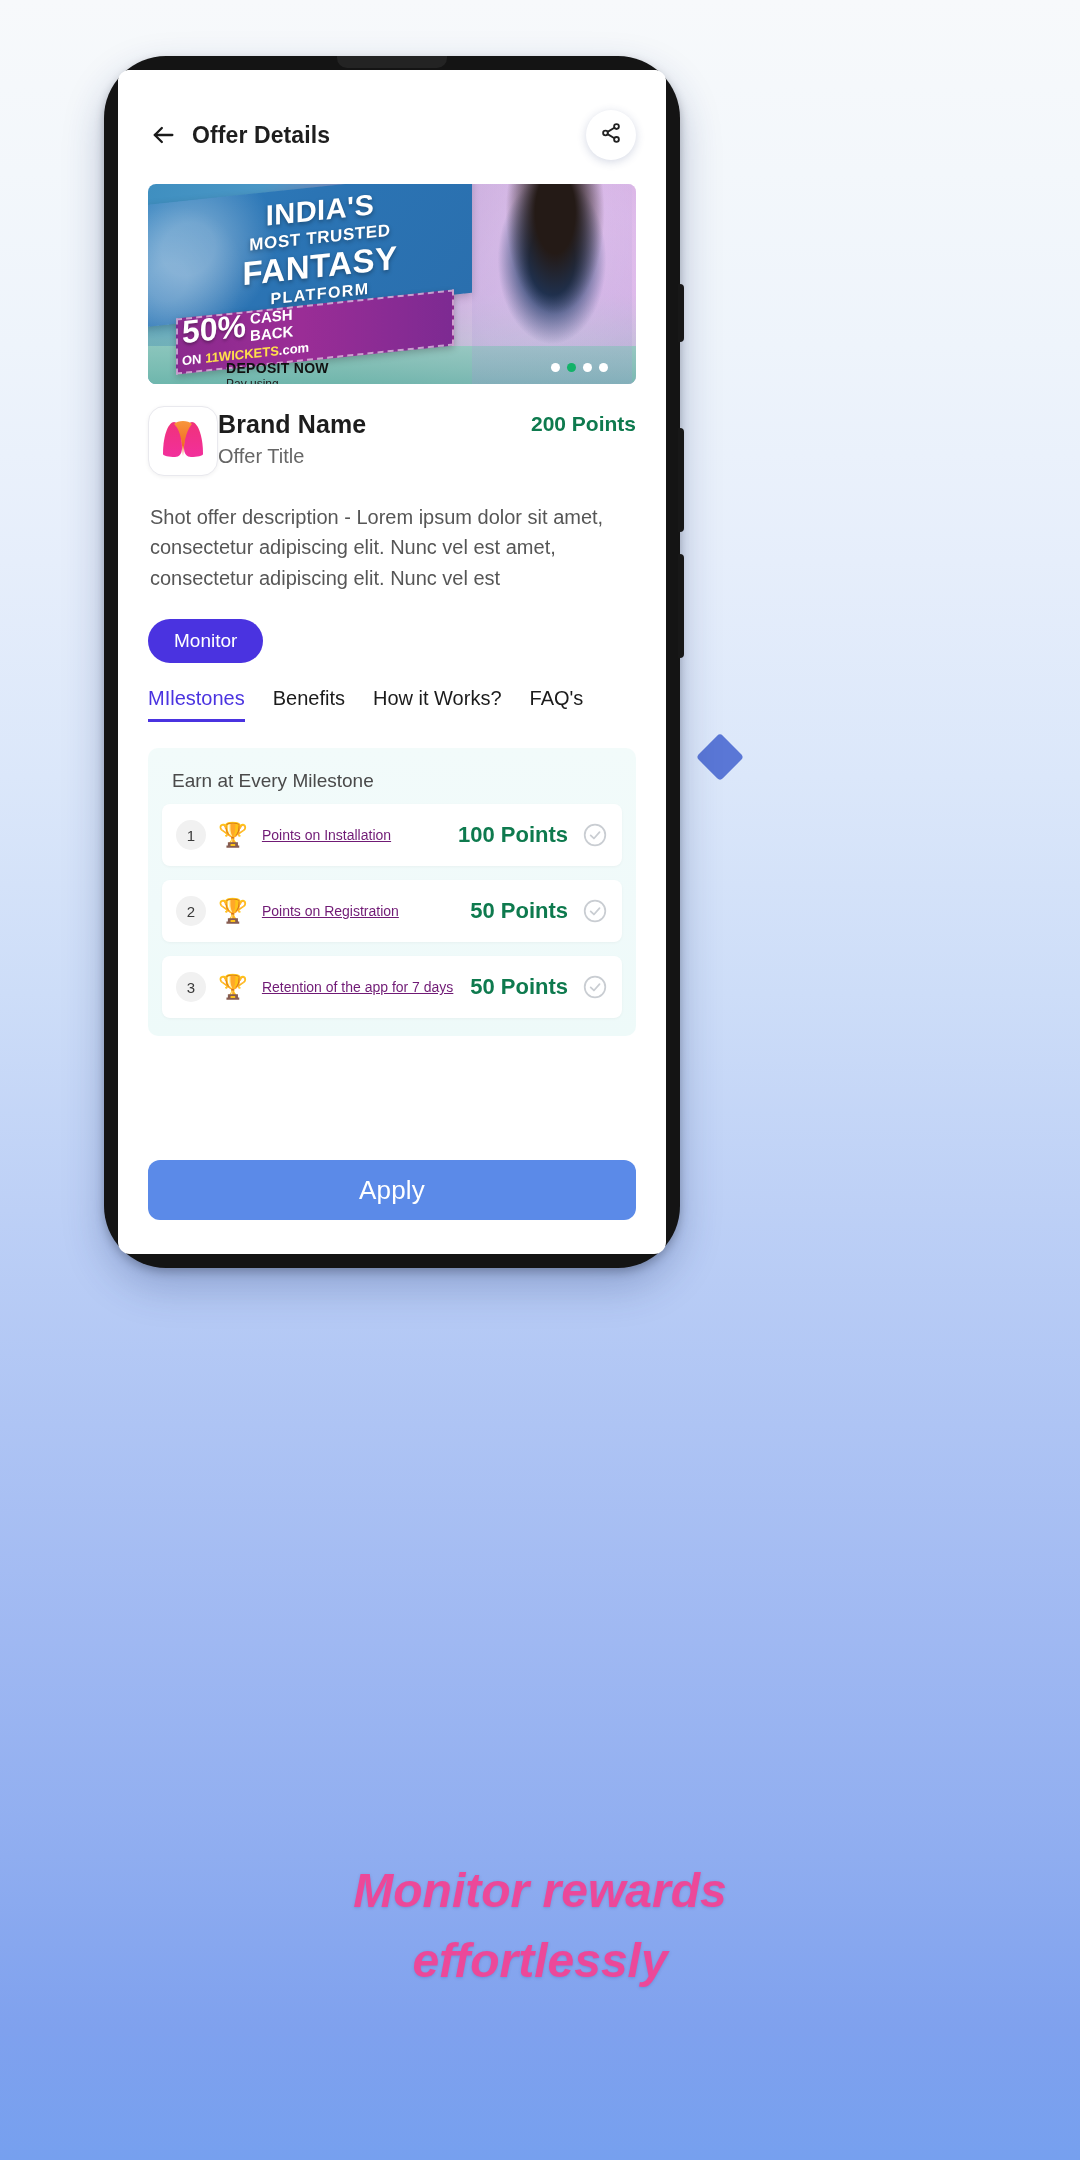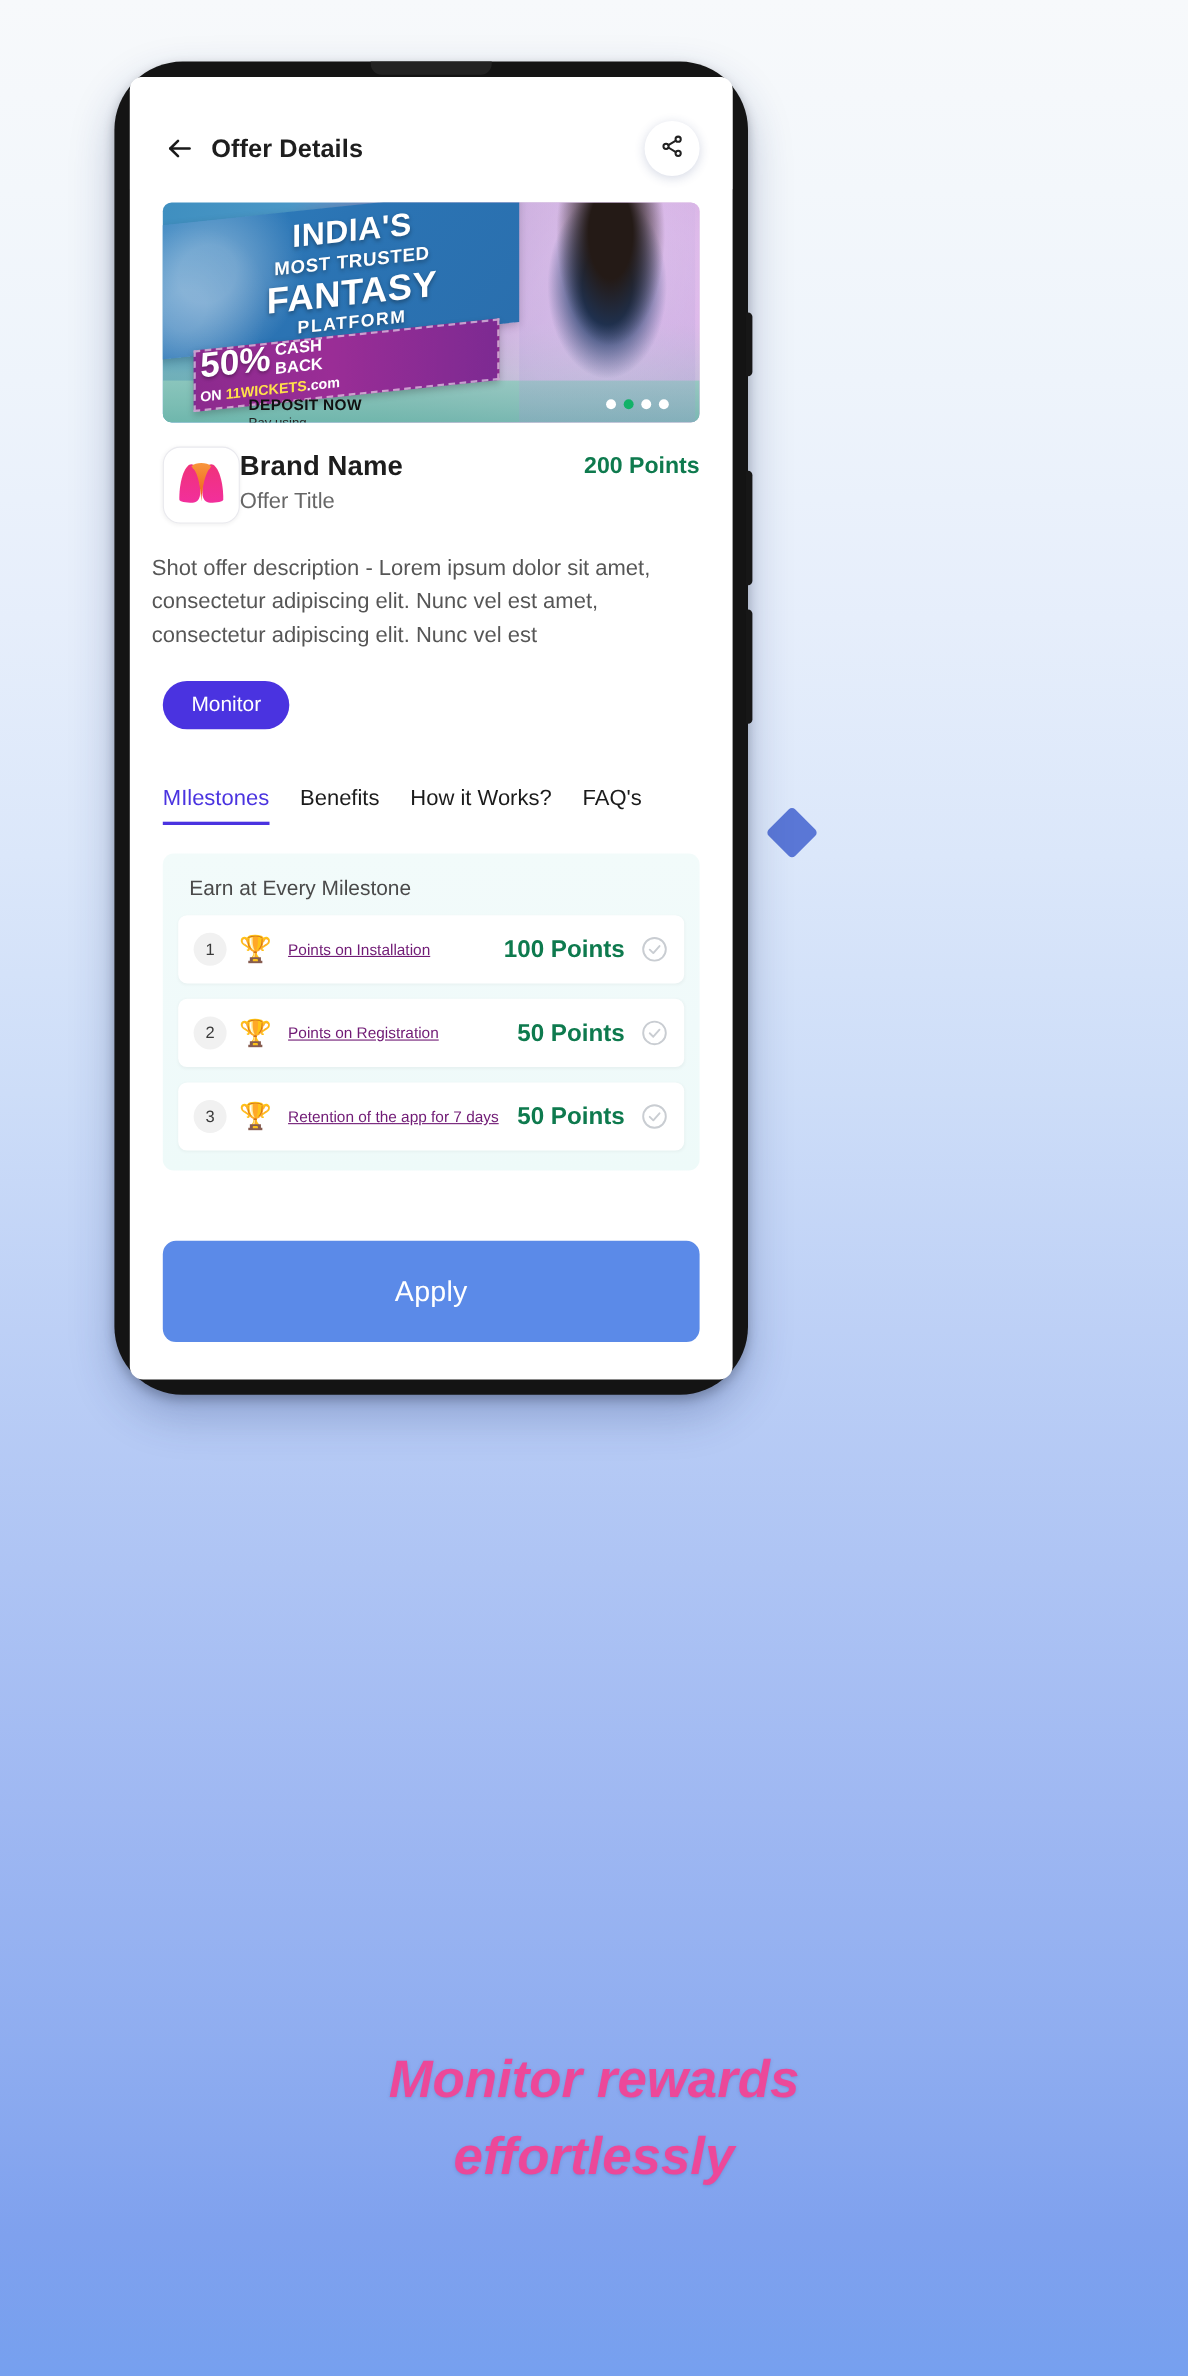--- a/index.html
+++ b/index.html
@@ -197,21 +197,21 @@
   .brand-name { font-size:25px; font-weight:700; color:#1d1d1d; letter-spacing:.1px; }
   .offer-title { font-size:20px; color:#666; margin-top:6px; }
   .points-top {
     margin-left:auto; padding-top:6px;
     font-size:21px; font-weight:700; color:#0e7a4e;
     white-space:nowrap;
   }
 
   
   .desc {
-    padding:26px 30px 0 20px;
+    padding:26px 30px 0 32px;
     font-size:20px; line-height:1.52; color:#565656;
   }
 
   
   .pill-wrap { padding:26px 30px 0 30px; }
   .pill {
     display:inline-block;
     background:#4a33e0; color:#fff;
     font-size:19px;
     padding:11px 26px; border-radius:22px;
@@ -220,21 +220,21 @@
 
   
   .tabs {
     display:flex; gap:28px; align-items:flex-end;
     padding:24px 30px 0 30px;
   }
   .tab {
     font-size:20px; color:#1b1b1b;
     padding-bottom:9px;
     border-bottom:3px solid transparent;
-    cursor:pointer; white-space:nowrap;margin-top:28px;
+    cursor:pointer; white-space:nowrap;
   }
   .tab.active { color:#4a33e0; border-bottom-color:#4a33e0; }
 
   
   .ms-card {
     margin:26px 30px 0 30px;
     background:linear-gradient(180deg,#f2fbfa 0%,#f0fafa 55%,#eefaf9 100%);
     border-radius:10px;
     padding:16px 14px 18px 14px;
   }
@@ -262,21 +262,21 @@
     margin-left:10px; white-space:nowrap; flex:none;
   }
   .ms-check { margin-left:14px; flex:none; display:flex; }
 
   
   .apply-wrap {
     position:absolute; left:0; right:0; bottom:34px;
     padding:0 30px;
   }
   .apply-btn {
-    width:100%; height:92px;
+    width:100%; height:60px;
     background:#5b8ae8; color:#fff;
     border:none; border-radius:12px;
     font-family:"Liberation Sans", sans-serif;
     font-size:26px; letter-spacing:.2px;
     cursor:pointer;
   }
 
   
   .caption {
     position:absolute; left:0; right:0; top:1856px;

